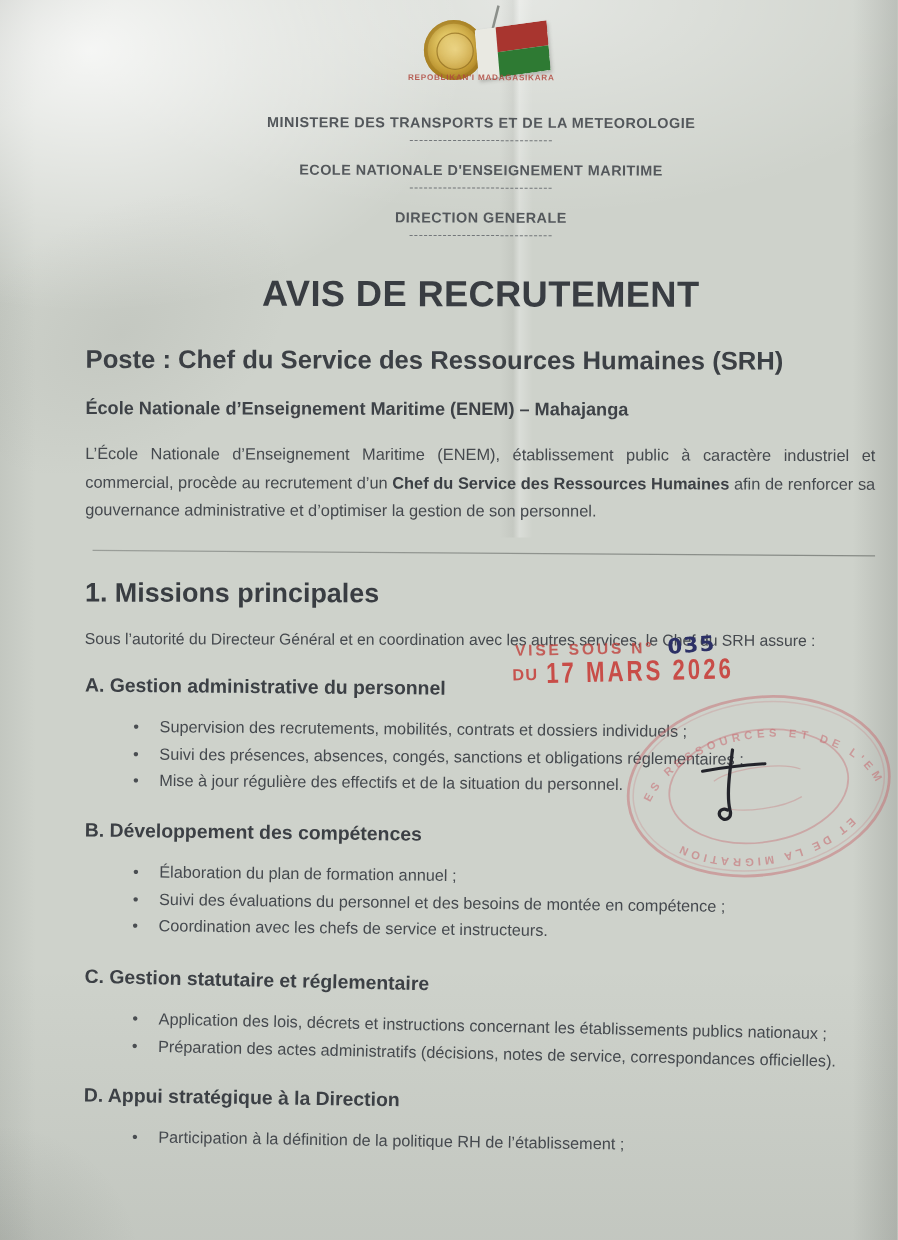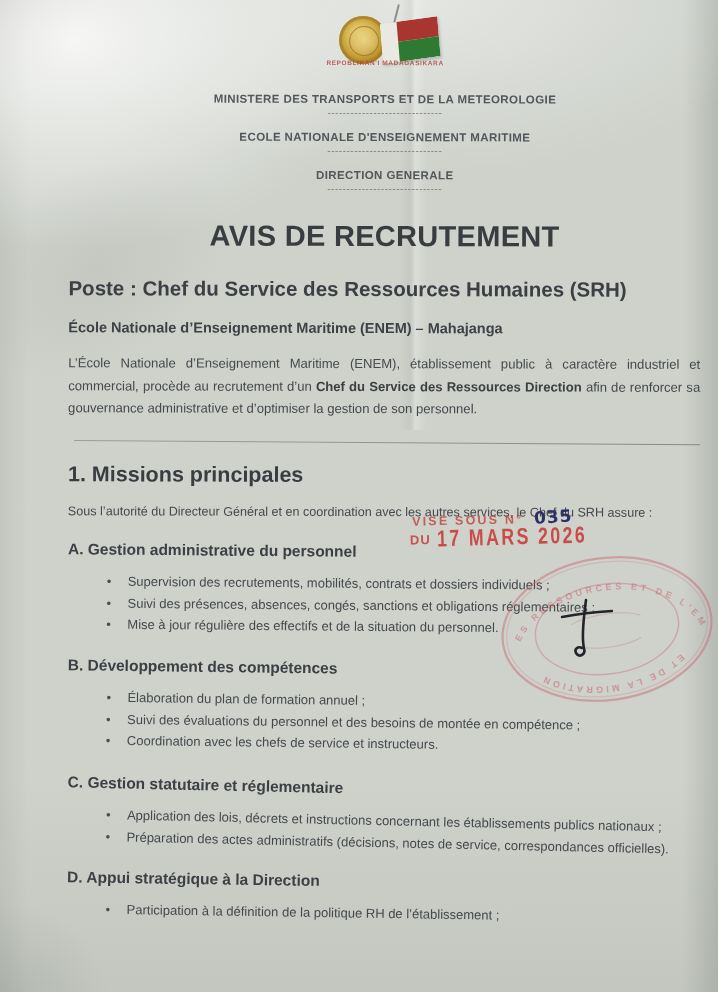--- a/index.html
+++ b/index.html
@@ -194,21 +194,21 @@
       <div class="lh-line">ECOLE NATIONALE D'ENSEIGNEMENT MARITIME</div>
       <div class="lh-sep">------------------------------</div>
       <div class="lh-line">DIRECTION GENERALE</div>
       <div class="lh-sep">------------------------------</div>
     </div>
 
     <div class="big-title">AVIS DE RECRUTEMENT</div>
     <div class="poste">Poste : Chef du Service des Ressources Humaines (SRH)</div>
     <div class="subtitle">École Nationale d’Enseignement Maritime (ENEM) – Mahajanga</div>
 
-    <p class="intro"><span>L’École Nationale d’Enseignement Maritime (ENEM), établissement public à caractère industriel et commercial, procède au recrutement d’un </span><b>Chef du Service des Ressources Direction</b><span> afin de renforcer sa gouvernance administrative et d’optimiser la gestion de son personnel.</span></p>
+    <p class="intro"><span>L’École Nationale d’Enseignement Maritime (ENEM), établissement public à caractère industriel et commercial, procède au recrutement d’un </span><b>Chef du Service des Ressources Humaines</b><span> afin de renforcer sa gouvernance administrative et d’optimiser la gestion de son personnel.</span></p>
 
     <div class="rule"></div>
 
     <div class="h2">1. Missions principales</div>
     <div class="lead">Sous l’autorité du Directeur Général et en coordination avec les autres services, le Chef du SRH assure :</div>
 
     <div class="sub tilt-a">
       <div class="sub-h">A. Gestion administrative du personnel</div>
       <ul class="bullets">
         <li>Supervision des recrutements, mobilités, contrats et dossiers individuels ;</li>

